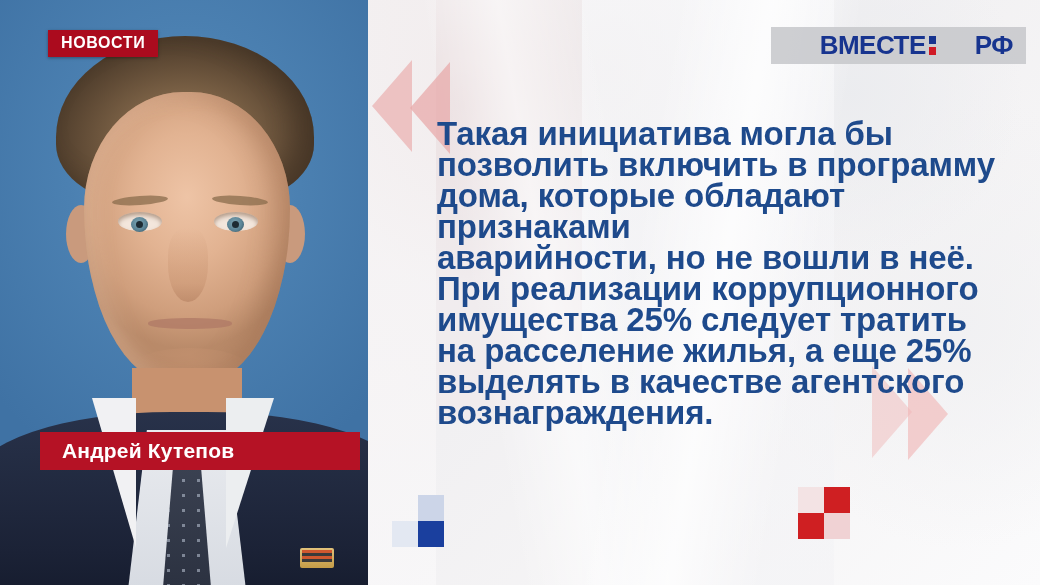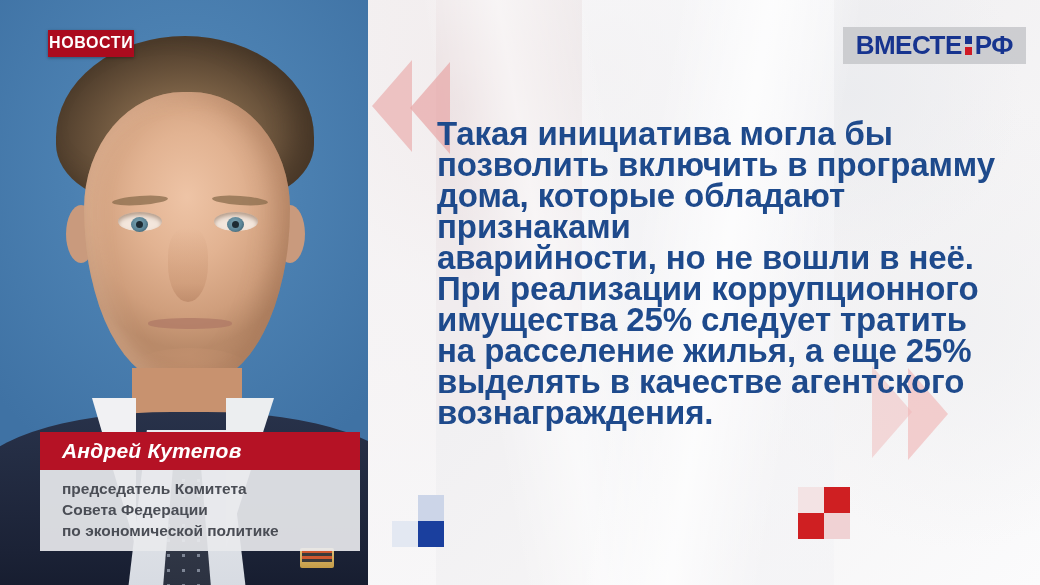--- a/index.html
+++ b/index.html
@@ -211,21 +211,21 @@
       180deg,
       #d0582f 0px, #d0582f 3px,
       #3a3a3a 3px, #3a3a3a 6px);
   }
 
   
   .news-badge {
     position: absolute;
     left: 48px;
     top: 30px;
-    padding: 5px 1px 6px;
+    padding: 5px 13px 6px;
     background: #ab0b1e;
     color: #ffffff;
     font-size: 16px;
     font-weight: bold;
     letter-spacing: .6px;
     line-height: 1;
     box-shadow: 0 1px 3px rgba(0,0,0,.35);
   }
 
   
@@ -236,21 +236,20 @@
     width: 320px;
   }
   .np-name-bar {
     background: #b51225;
     padding: 7px 0 8px 22px;
     color: #ffffff;
     font-size: 21px;
     font-weight: bold;
     line-height: 1.1;
     letter-spacing: .2px;
-    font-style: italic;
   }
   .np-title-bar {
     background: rgba(232,233,237,.92);
     padding: 8px 0 10px 22px;
     color: #4a4d55;
     font-size: 15.5px;
     font-weight: bold;
     line-height: 1.36;
   }
 
@@ -344,20 +343,21 @@
     padding: 5px 13px 6px;
     display: flex;
     align-items: center;
     line-height: 1;
   }
   .logo-text {
     color: #17348f;
     font-size: 26px;
     font-weight: bold;
     letter-spacing: -.5px;
+    margin-left: 36px;
   }
   .logo-colon {
     display: inline-flex;
     flex-direction: column;
     gap: 3px;
     margin: 0 3px;
     vertical-align: middle;
   }
   .logo-colon i {
     display: block;
@@ -397,23 +397,20 @@
     <div class="ph-collar-r"></div>
     <div class="ph-tie">
       <div class="ph-tie-dots"></div>
     </div>
     <div class="ph-pin"></div>
 
     <div class="news-badge">НОВОСТИ</div>
 
     <div class="nameplate">
       <div class="np-name-bar">Андрей Кутепов</div>
-      <div class="np-title-bar" style="white-space: pre-line;">председатель Комитета
-Совета Федерации
-по экономической политике</div>
     </div>
   </div>
 
   <div class="quote-panel">
     <div class="qp-wash"></div>
     <div class="qp-panelA"></div>
     <div class="qp-panelB"></div>
     <div class="qp-panelC"></div>
     <div class="qp-wash2"></div>
 

